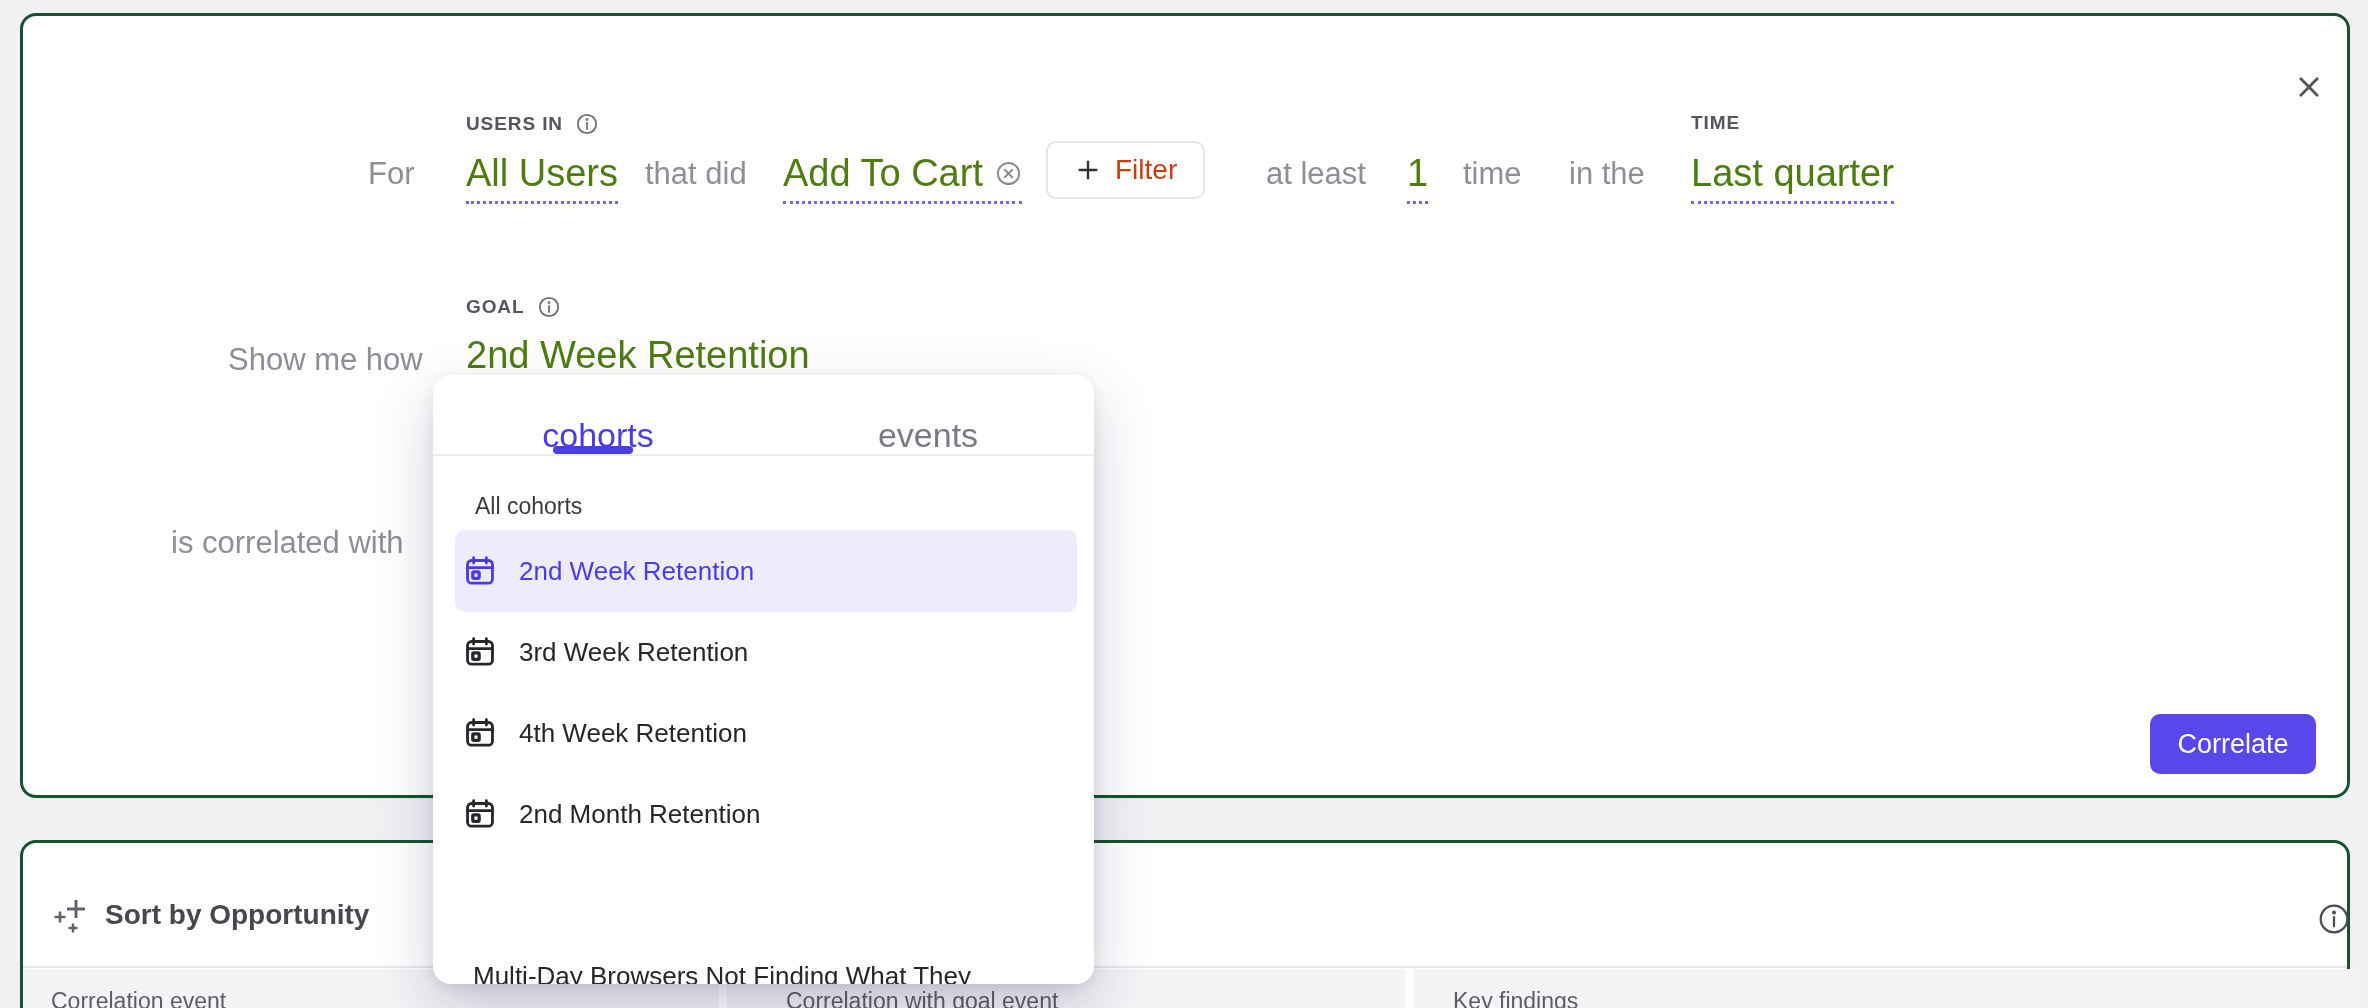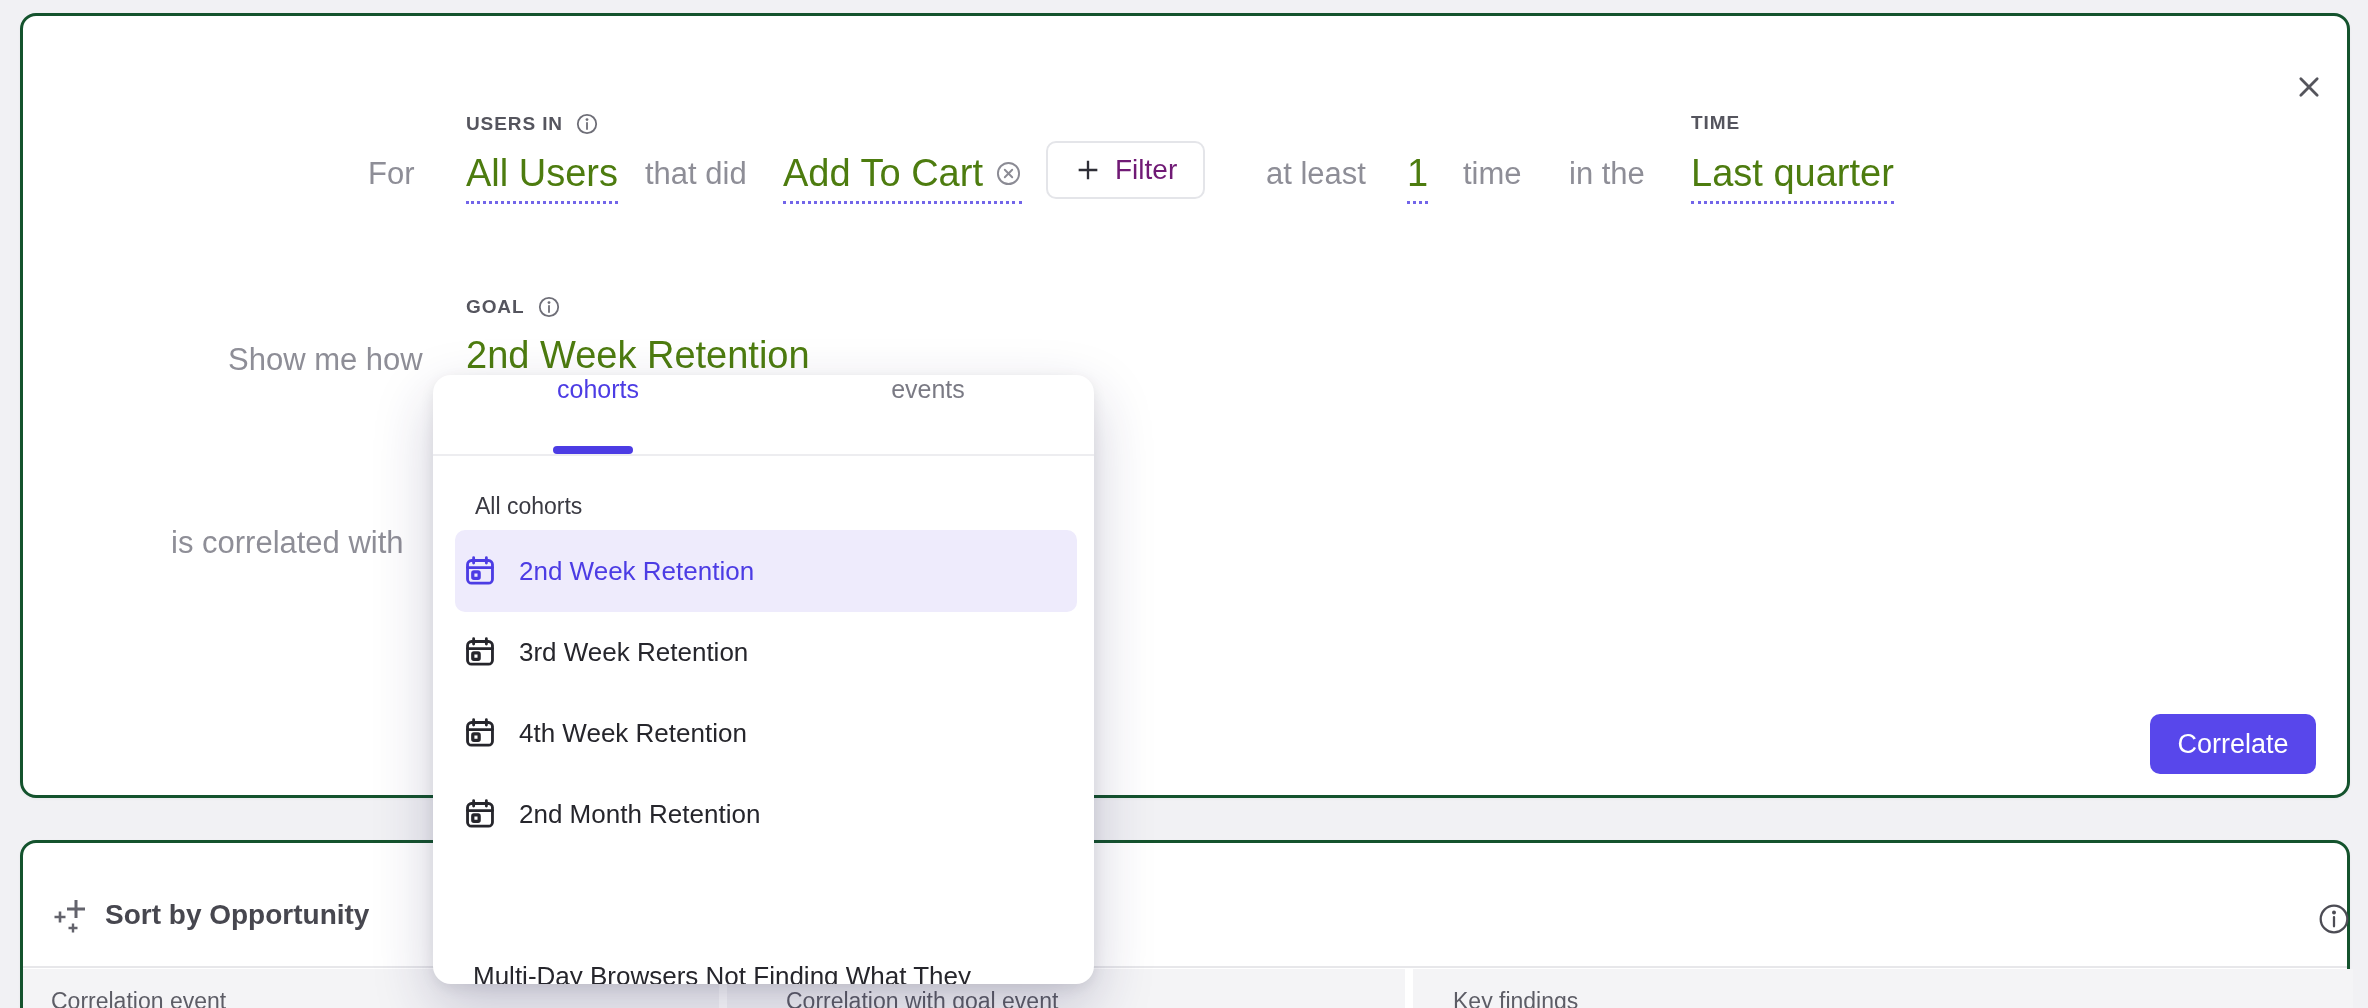--- a/index.html
+++ b/index.html
@@ -76,21 +76,21 @@
     height: 58px;
     padding: 0 26px;
     display: inline-flex;
     align-items: center;
     gap: 13px;
     background: #ffffff;
     border: 2px solid #e4e5e9;
     border-radius: 10px;
     font-family: "Liberation Sans", sans-serif;
     font-size: 28px;
-    color: #701a75;
+    color: #c2410c;
     cursor: pointer;
     white-space: nowrap;
   }
 
   #label-goal { left: 443px; top: 279px; }
   #w-show-me-how { left: 205px; top: 325px; }
   #chip-goal { left: 443px; top: 321px; }
   #w-correlated { left: 148px; top: 508px; }
 
   #close-btn {
@@ -135,23 +135,23 @@
     box-shadow: 0 24px 60px rgba(35,30,85,0.22), 0 4px 14px rgba(0,0,0,0.08);
     overflow: hidden;
     z-index: 10;
   }
   .dd-tab {
     position: absolute;
     top: 0;
     width: 330px;
     height: 80px;
     display: flex;
-    align-items: flex-start;
+    align-items: flex-end;
     justify-content: center;
-    font-size: 25px;
+    font-size: 34px;
     color: #7a7a84;
     cursor: pointer;
   }
   #tab-cohorts { left: 0; color: #4c3ce4; }
   #tab-events  { left: 330px; }
   #tab-indicator {
     position: absolute;
     left: 120px;
     top: 71px;
     width: 80px;

